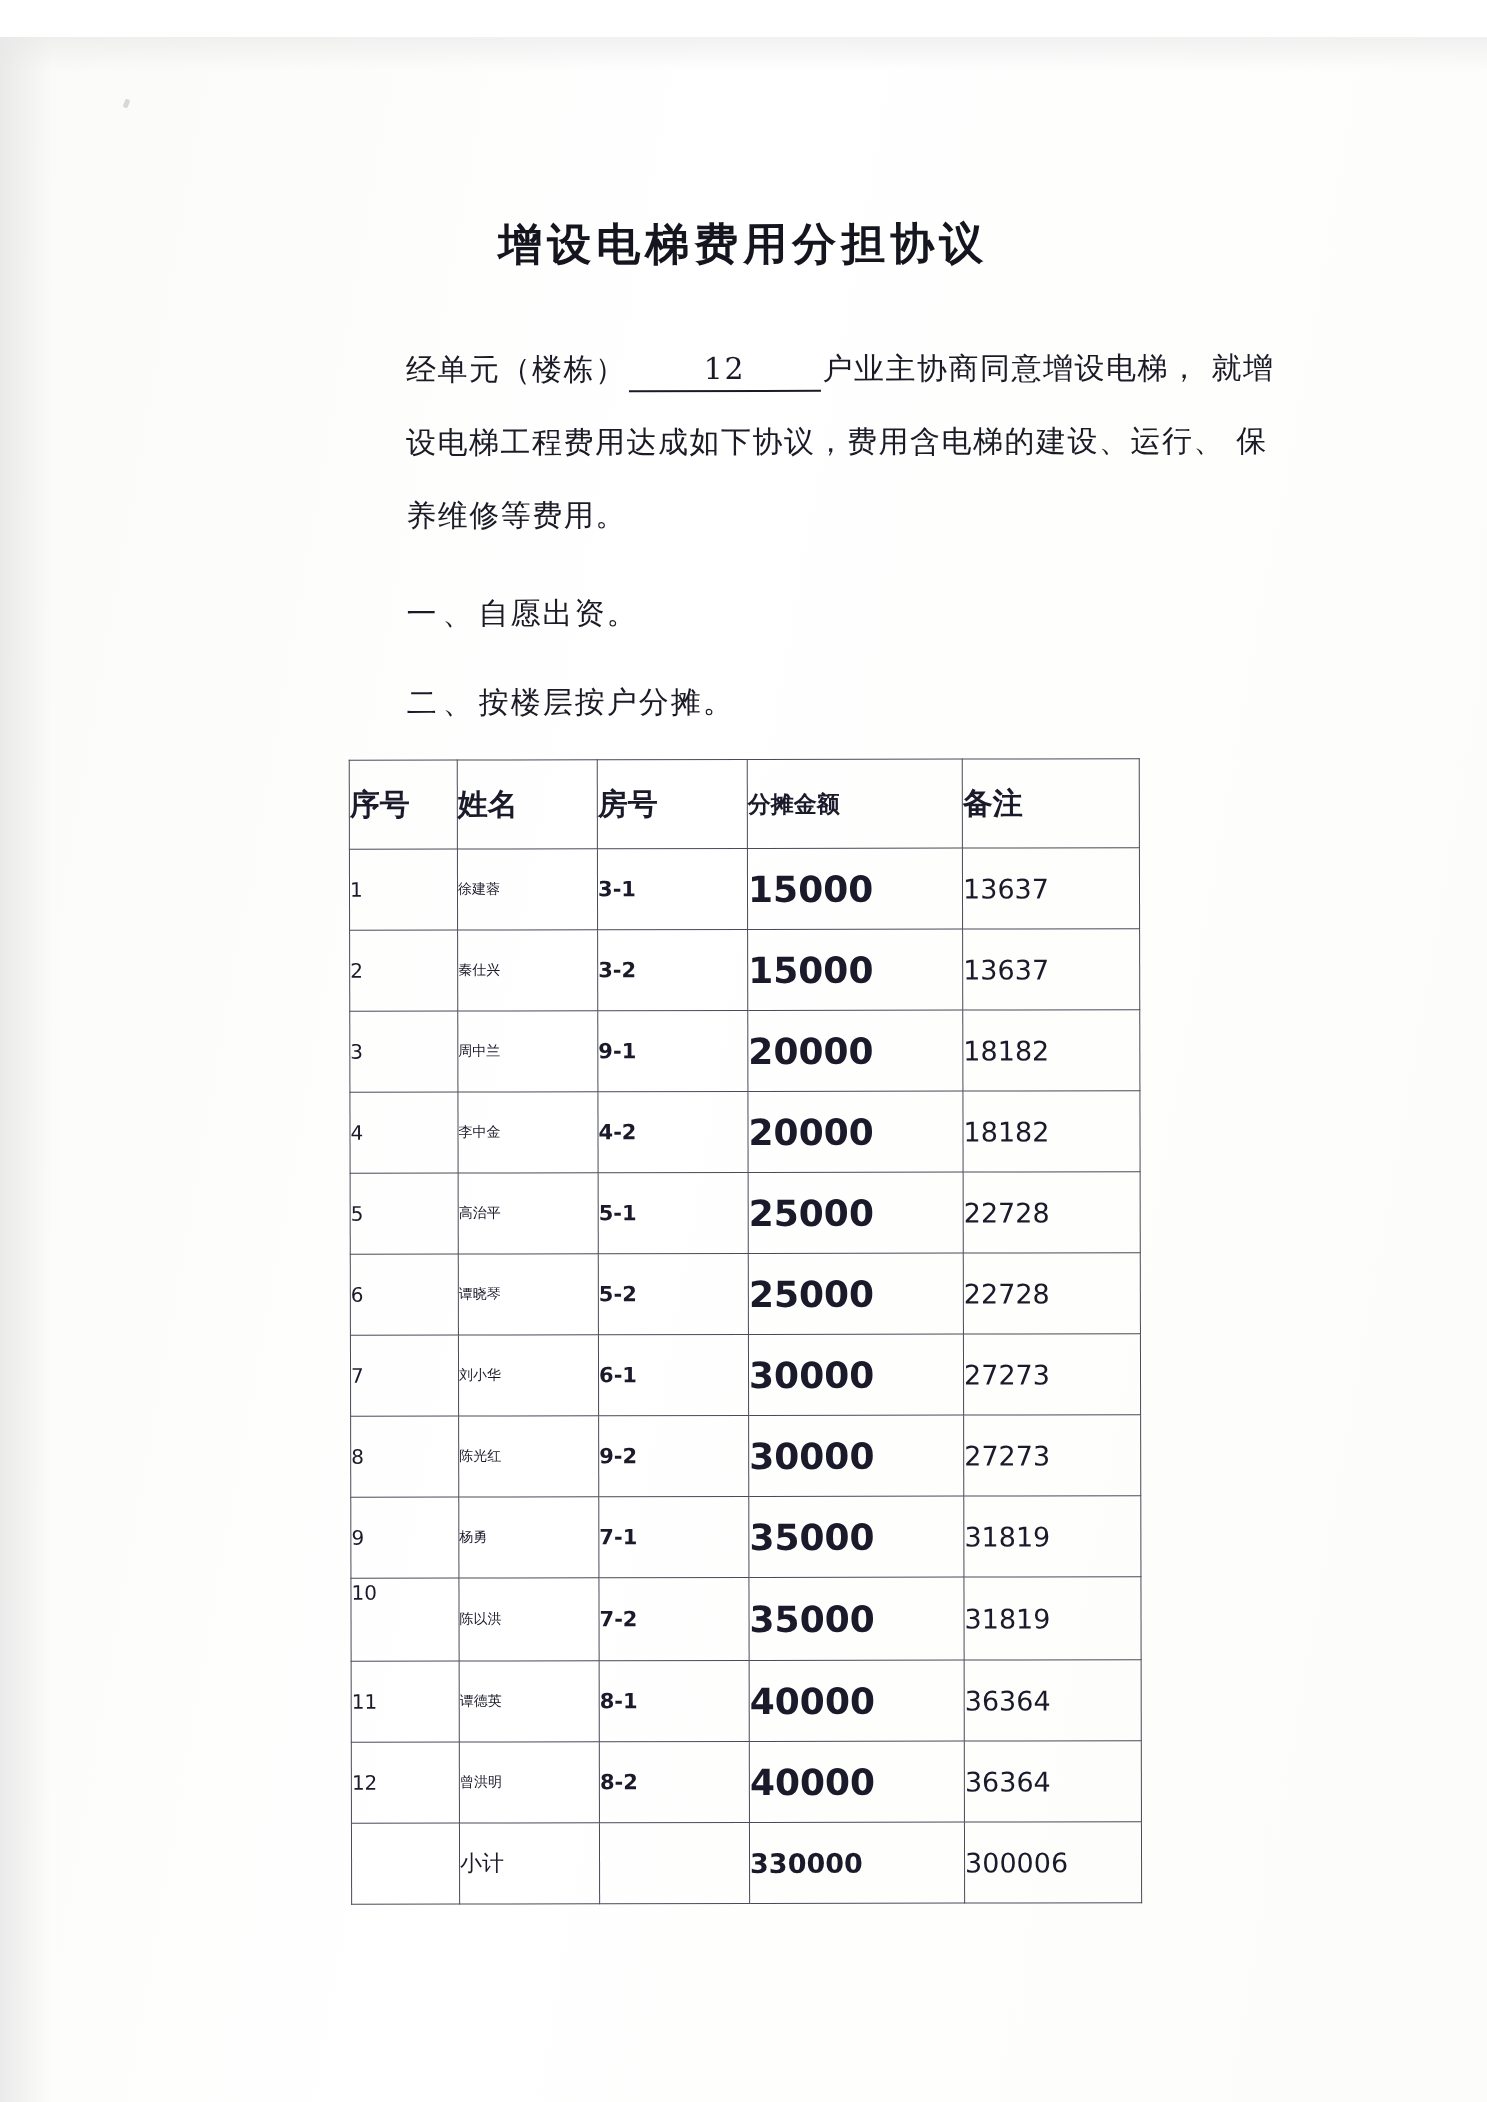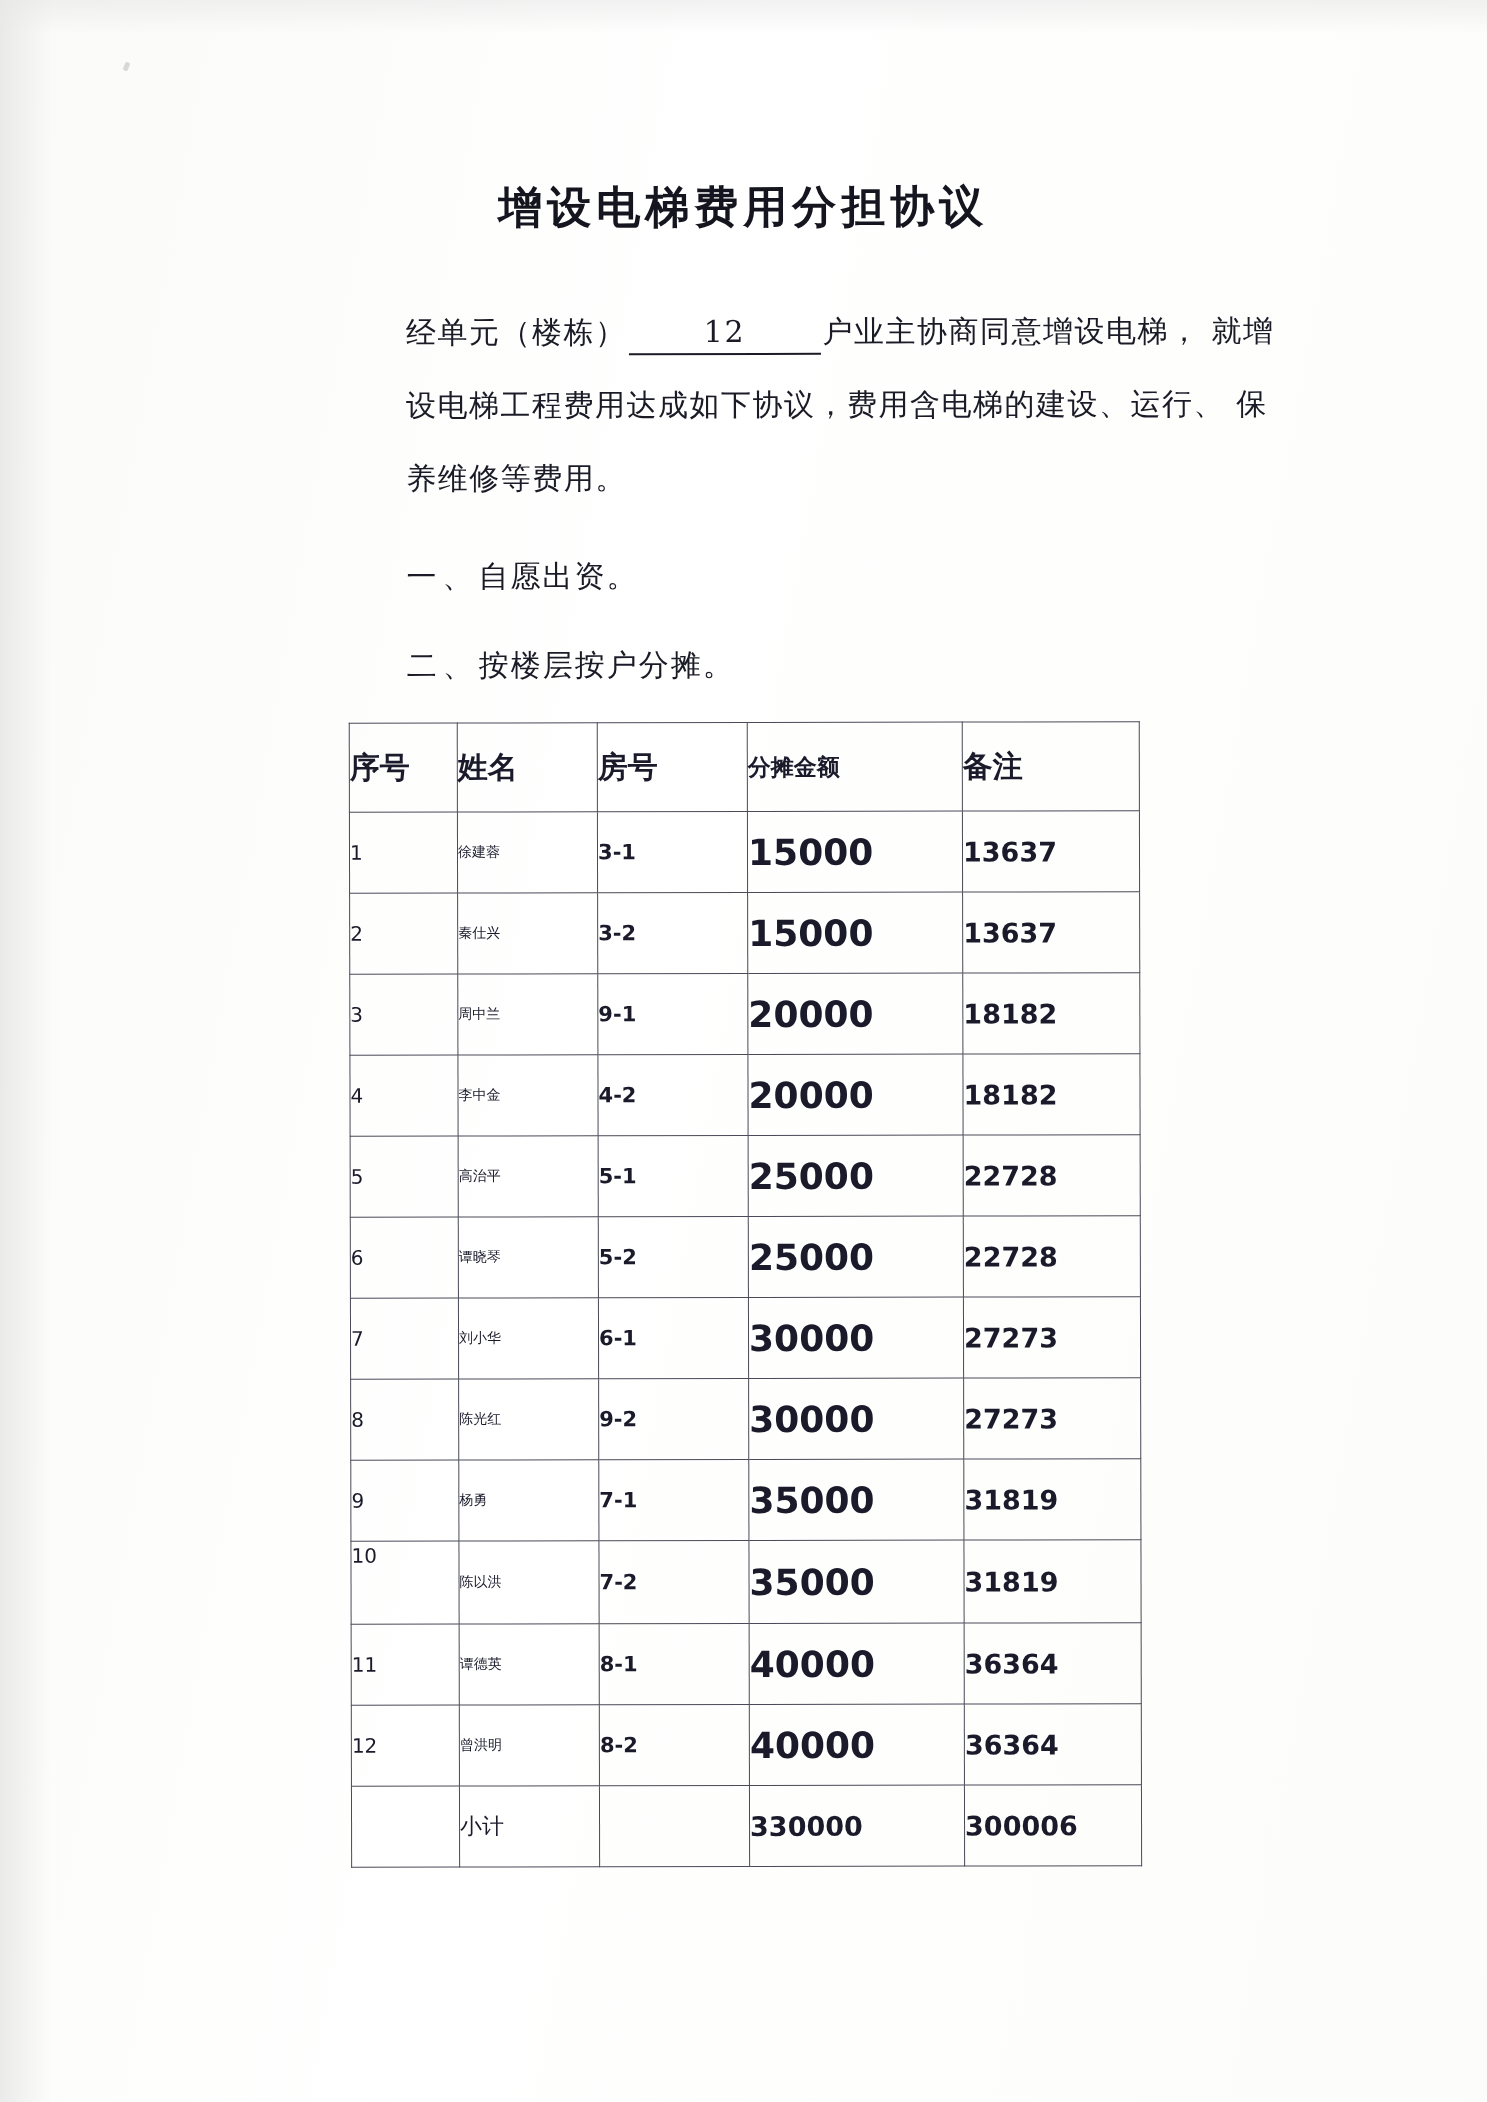--- a/index.html
+++ b/index.html
@@ -12,20 +12,21 @@
     height: 2102px;
     font-family: "DejaVu Serif", "Liberation Serif", serif;
     color: #1a1a26;
     position: relative;
     overflow: hidden;
   }
   .page {
     position: absolute;
     inset: 0;
     background: #22c55e;
+    margin-top: 37px;
   }
   
   .paper-tint {
     position: absolute;
     inset: 0;
     background:
       linear-gradient(100deg, rgba(250,250,248,1) 0%, rgba(255,255,255,1) 40%, rgba(252,252,250,1) 100%);
     pointer-events: none;
   }
   .scan-edge-left {
@@ -148,21 +149,21 @@
     font-size: 30px;
     padding-left: 18px;
     font-weight: bold;
     border-radius: 9px;
   }
 
   td.idx  { font-size: 20px; padding-left: 18px; color: #20202e; }
   td.name { font-size: 14px; padding-left: 18px; color: #1c1c2a; }
   td.room { font-size: 21px; padding-left: 18px; font-weight: bold; color: #18182a; }
   td.amt  { font-size: 36px; padding-left: 16px; font-weight: bold; color: #15253f; }
-  td.note { font-size: 27px; padding-left: 16px; font-weight: bold; color: #15253f; }
+  td.note { font-size: 27px; padding-left: 16px; font-weight: normal; color: #15253f; }
 
   tr.total td.name { font-size: 22px; }
   tr.total td.amt, tr.total td.note { font-size: 27px; }
 
   
   .skew { transform: rotate(-0.12deg); transform-origin: 50% 20%; }
 </style>
 </head>
 <body>
 

